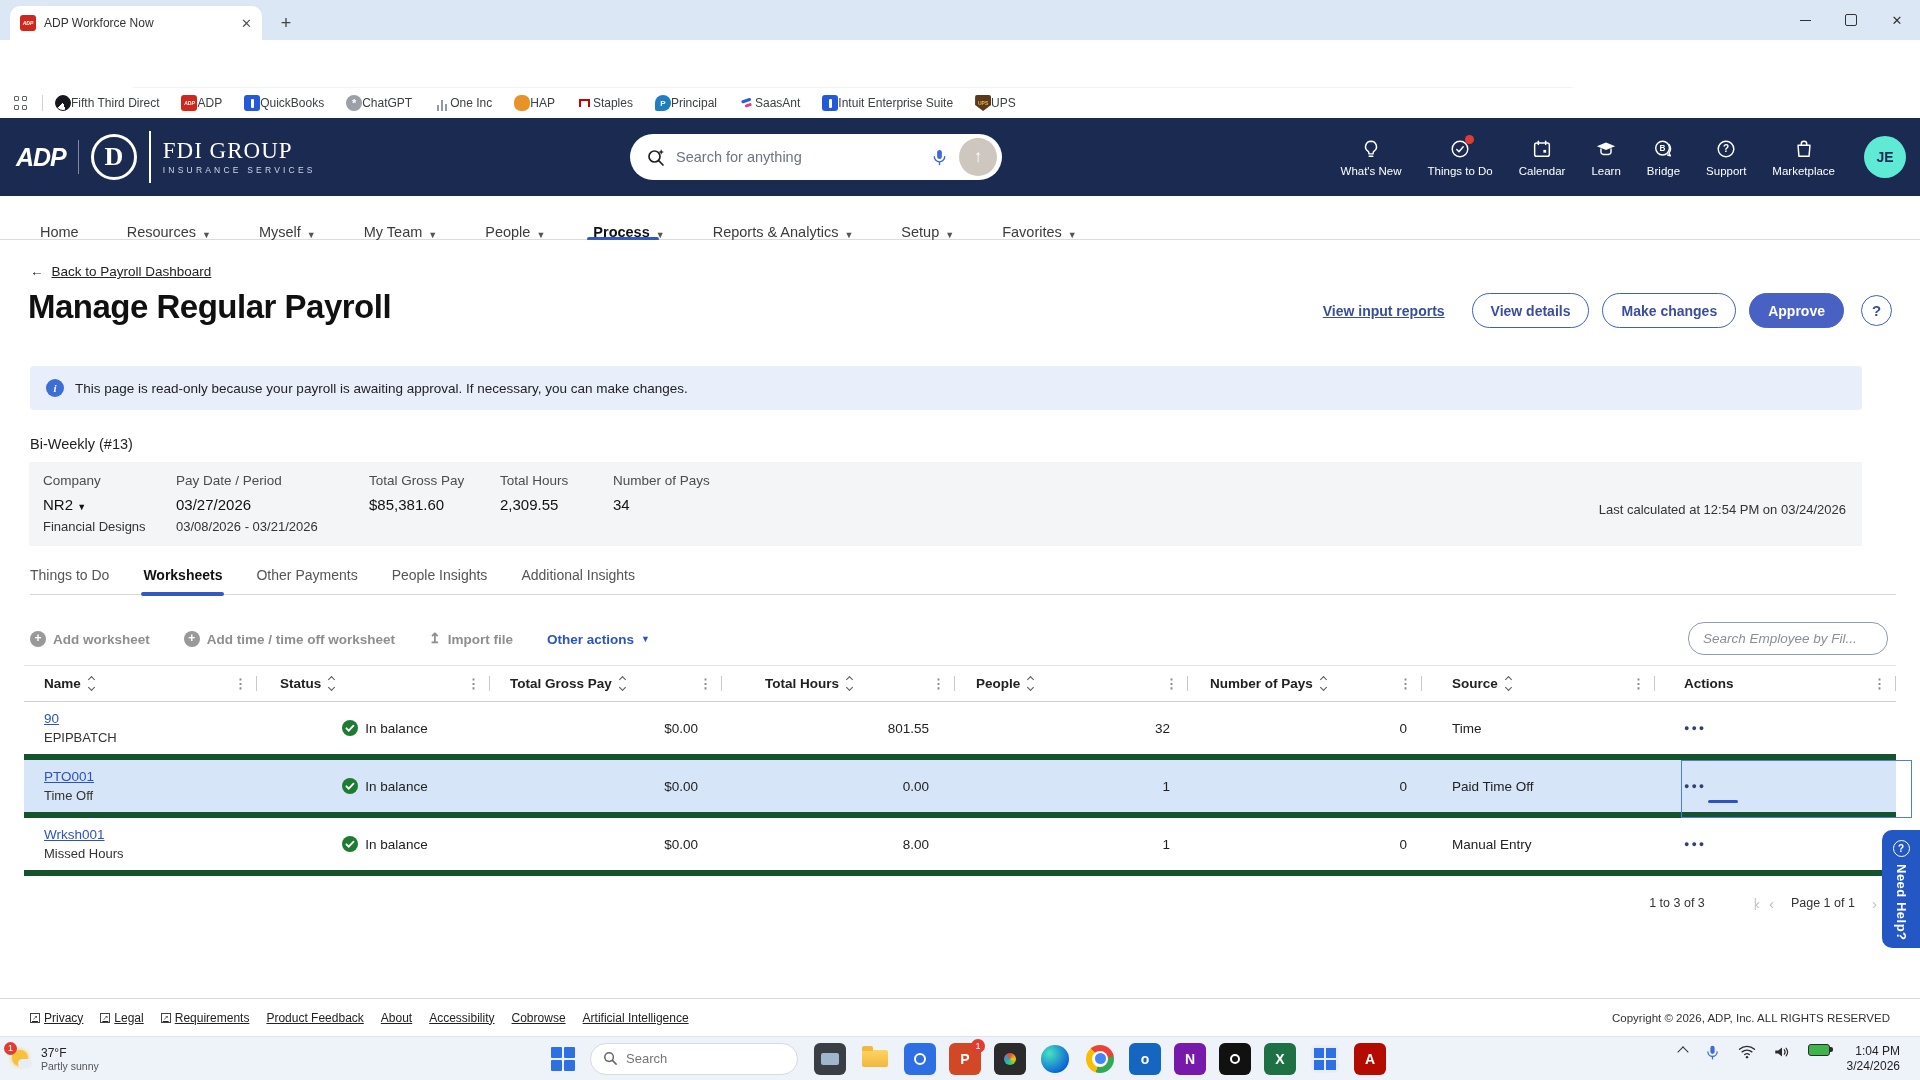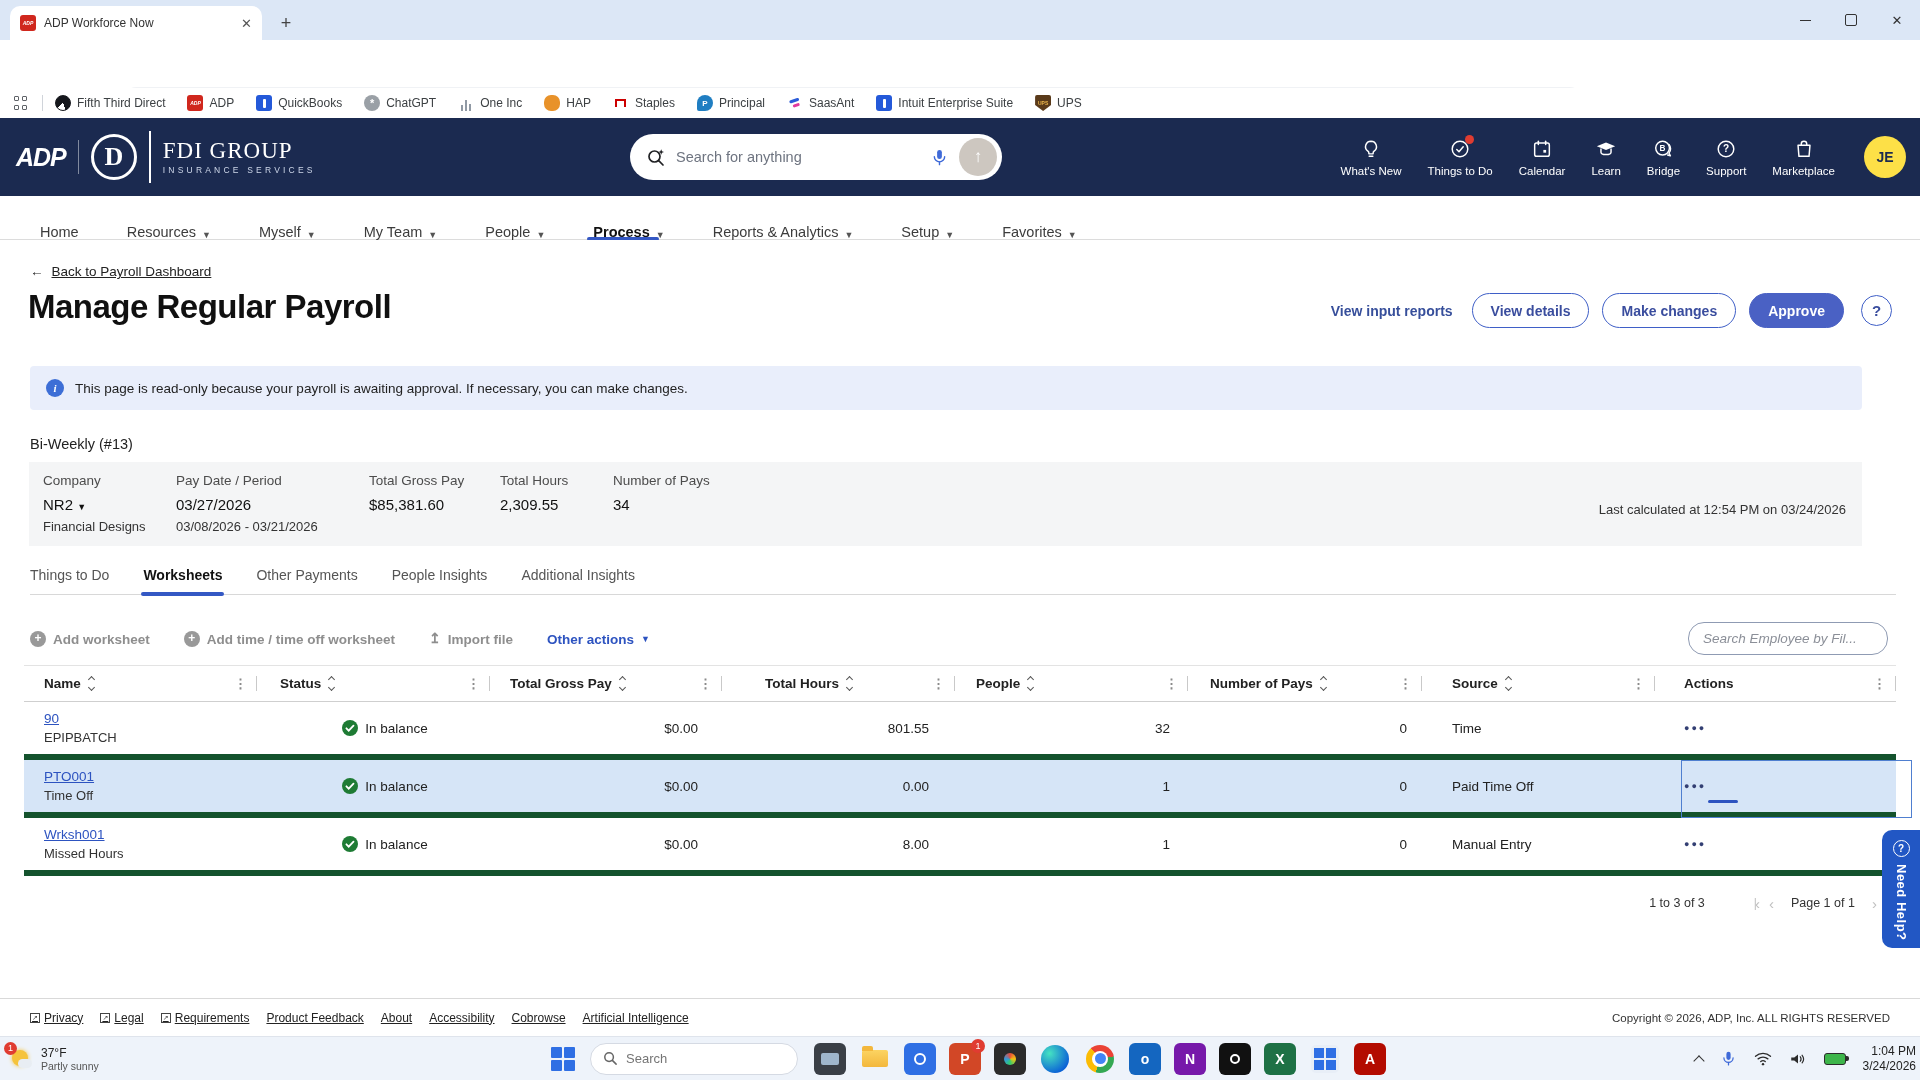--- a/index.html
+++ b/index.html
@@ -39,21 +39,21 @@
   .dl-icon { position:relative; font-size:14px; color:#5f6368; }
   .dl-icon::after { content:""; position:absolute; left:-2px; bottom:-3px; width:14px; border-top:1.6px solid #5f6368; }
   .profile-ico { width:24px; height:24px; border-radius:50%; background:#e1e6ee; position:relative; overflow:hidden; }
   .profile-ico::before { content:""; position:absolute; left:7px; top:4px; width:10px; height:10px; background:#8d94a0; border-radius:50%; }
   .profile-ico::after  { content:""; position:absolute; left:3px; top:15px; width:18px; height:12px; background:#8d94a0; border-radius:50%; }
 
   #bookmarksrow { left:0; top:88px; width:1920px; height:30px; background:#fff; display:flex; align-items:center; padding-left:14px; }
   .apps-grid { width:14px; height:14px; display:grid; grid-template-columns:5px 5px; grid-gap:3px; }
   .apps-grid i { width:5px; height:5px; border:1.4px solid #5f6368; border-radius:1px; }
   .bm-divider { width:1px; height:16px; background:#d0d4da; margin:0 12px 0 14px; }
-  .bookmark { display:flex; align-items:center; gap:6px; margin-right:22px; }
+  .bookmark { display:flex; align-items:center; margin-right:22px; }
   .bookmark span.lbl { font-size:12px; color:#3c4043; white-space:nowrap; }
   .fav { width:16px; height:16px; border-radius:3px; display:flex; align-items:center; justify-content:center; }
   .fav-53 { border-radius:50%; background:conic-gradient(from 160deg, #fff 0 70deg, #15171c 0); border:1px solid #15171c; }
   .fav-adp { background:#d0271d; color:#fff; font-size:5px; font-weight:bold; font-style:italic; }
   .fav-qb, .fav-intuit { background:#2459d9; } .fav-qb::after, .fav-intuit::after { content:""; width:3px; height:9px; background:#fff; border-radius:1px; }
   .fav-gpt { border-radius:50%; background:#9aa0a6; color:#fff; font-weight:bold; font-size:11px; }
   .fav-one { display:flex; align-items:flex-end; gap:1.5px; justify-content:center; }
   .fav-one i { width:2.5px; background:#9099a4; } .fav-one i:nth-child(1){height:6px;} .fav-one i:nth-child(2){height:11px;} .fav-one i:nth-child(3){height:7px;}
   .fav-hap { background:#e8922a; border-radius:7px; }
   .fav-staples { background:transparent; } .fav-staples i { width:11px; height:8px; border:2.6px solid #cc0000; border-bottom:none; }
@@ -79,38 +79,38 @@
   #adpsearch input { border:none; outline:none; flex:1; font-size:14.5px; font-family:inherit; color:#333; background:transparent; }
   #adpsearch input::placeholder { color:#6e7480; }
   .submit-circle { width:38px; height:38px; border-radius:50%; background:#cdc7c0; color:#fff; font-size:17px;
                    display:flex; align-items:center; justify-content:center; }
 
   #hdr-icons { right:14px; top:0; height:78px; display:flex; align-items:center; gap:8px; }
   .hdr-item { display:flex; flex-direction:column; align-items:center; gap:4px; padding:0 9px; position:relative; }
   .hdr-item .ic { width:24px; height:24px; position:relative; display:flex; align-items:center; justify-content:center; }
   .hdr-item .lbl { font-size:11.5px; color:#fff; white-space:nowrap; }
   .badge-dot { position:absolute; right:-2px; top:-2px; width:9px; height:9px; background:#e03c31; border-radius:50%; }
-  #avatar { width:42px; height:42px; border-radius:50%; background:#fde047; color:#1b2a50; font-weight:bold; font-size:14px;
+  #avatar { width:42px; height:42px; border-radius:50%; background:#5eead4; color:#1b2a50; font-weight:bold; font-size:14px;
             display:flex; align-items:center; justify-content:center; margin-left:12px; }
 
   
   #navrow { left:0; top:196px; width:1920px; height:44px; background:#fff; border-bottom:1px solid #dcdcdc;
             display:flex; align-items:center; padding-left:40px; }
   .nav-item { font-size:14.5px; color:#3c3c3c; margin-right:48px; display:flex; align-items:flex-end; gap:6px; height:44px; position:relative; }
   .nav-item .caret { font-size:9px; color:#555; }
   .nav-item.active { font-weight:bold; color:#111; }
   .nav-item.active::after { content:""; position:absolute; left:-6px; right:6px; bottom:-1px; height:4px; background:#3458c4; border-radius:2px; }
 
   
   #content { left:0; top:240px; width:1920px; height:758px; background:#fff; }
   #backlink { left:30px; top:24px; font-size:13.5px; color:#222; display:flex; gap:8px; align-items:center; }
   #backlink .txt { text-decoration:underline; }
   #pagetitle { left:28px; top:48px; font-size:33px; font-weight:bold; color:#101010; letter-spacing:-.5px; }
   #title-actions { right:28px; top:53px; display:flex; align-items:center; gap:13px; }
-  .link-strong { font-size:14px; font-weight:bold; color:#374f9b; margin-right:6px; }
+  .link-strong { font-size:14px; font-weight:bold; color:#374f9b; text-decoration:underline; margin-right:14px; }
   .btn { height:35px; padding:0 18px; border-radius:18px; border:1.5px solid #3f5fc7; background:#fff; color:#3a4d9e;
          font-size:14px; font-weight:bold; display:flex; align-items:center; }
   .btn.primary { background:#4a61c4; border-color:#4a61c4; color:#fff; }
   .help-circle { width:31px; height:31px; border-radius:50%; border:1.5px solid #3f5fc7; color:#3a4d9e; font-weight:bold;
                  font-size:15px; display:flex; align-items:center; justify-content:center; margin-left:4px; }
 
   #banner { left:30px; top:126px; width:1832px; height:44px; background:#e9eefb; border-radius:4px;
             display:flex; align-items:center; padding:0 16px; gap:11px; }
   .info-ic { width:18px; height:18px; border-radius:50%; background:#3d6ed6; color:#fff; font-size:11px; font-weight:bold;
              font-family:"Liberation Serif", serif; font-style:italic; display:flex; align-items:center; justify-content:center; }
@@ -209,21 +209,21 @@
   .folder { width:26px; height:17px; background:linear-gradient(#fcd462,#f3b73c); border-radius:2px; position:relative; }
   .folder::before { content:""; position:absolute; left:0; top:-4px; width:11px; height:5px; background:#f3b73c; border-radius:2px 2px 0 0; }
   .chrome-ball { width:28px; height:28px; border-radius:50%;
                  background:conic-gradient(from -40deg, #ea4335 0 33%, #34a853 0 66%, #fbbc05 0 100%); position:relative; }
   .chrome-ball::before { content:""; position:absolute; left:6px; top:6px; width:16px; height:16px; background:#fff; border-radius:50%; }
   .chrome-ball::after { content:""; position:absolute; left:8.5px; top:8.5px; width:11px; height:11px; background:#4285f4; border-radius:50%; }
   .edge-ball { width:28px; height:28px; border-radius:50%; background:radial-gradient(circle at 30% 30%, #46e3c2, #0b62d6 75%); }
   .grid-blue { width:28px; height:28px; background:#e8eef7; border-radius:5px; display:grid; grid-template-columns:10px 10px; grid-gap:2px;
                align-content:center; justify-content:center; }
   .grid-blue i { width:10px; height:10px; background:#2f6fe4; }
-  #tray { margin-left:auto; display:flex; align-items:center; gap:17px; padding-right:4px; }
+  #tray { margin-left:auto; display:flex; gap:17px; padding-right:20px; }
   .tray-chev { width:8px; height:8px; border-left:1.6px solid #333; border-top:1.6px solid #333; transform:rotate(45deg); margin-top:4px; }
   .battery { width:22px; height:12px; border:1.4px solid #2c2c2c; border-radius:3px; position:relative; background:#3db54a; }
   .battery::after { content:""; position:absolute; right:-4px; top:2.5px; width:2.5px; height:5px; background:#2c2c2c; border-radius:0 2px 2px 0; }
   #clock { text-align:right; font-size:12px; color:#222; line-height:15px; }
   svg.ln { stroke:#fff; fill:none; stroke-width:1.6; stroke-linecap:round; stroke-linejoin:round; }
   svg.dk { stroke:#3c4043; fill:none; stroke-width:1.8; stroke-linecap:round; }
 </style>
 </head>
 <body>
 

